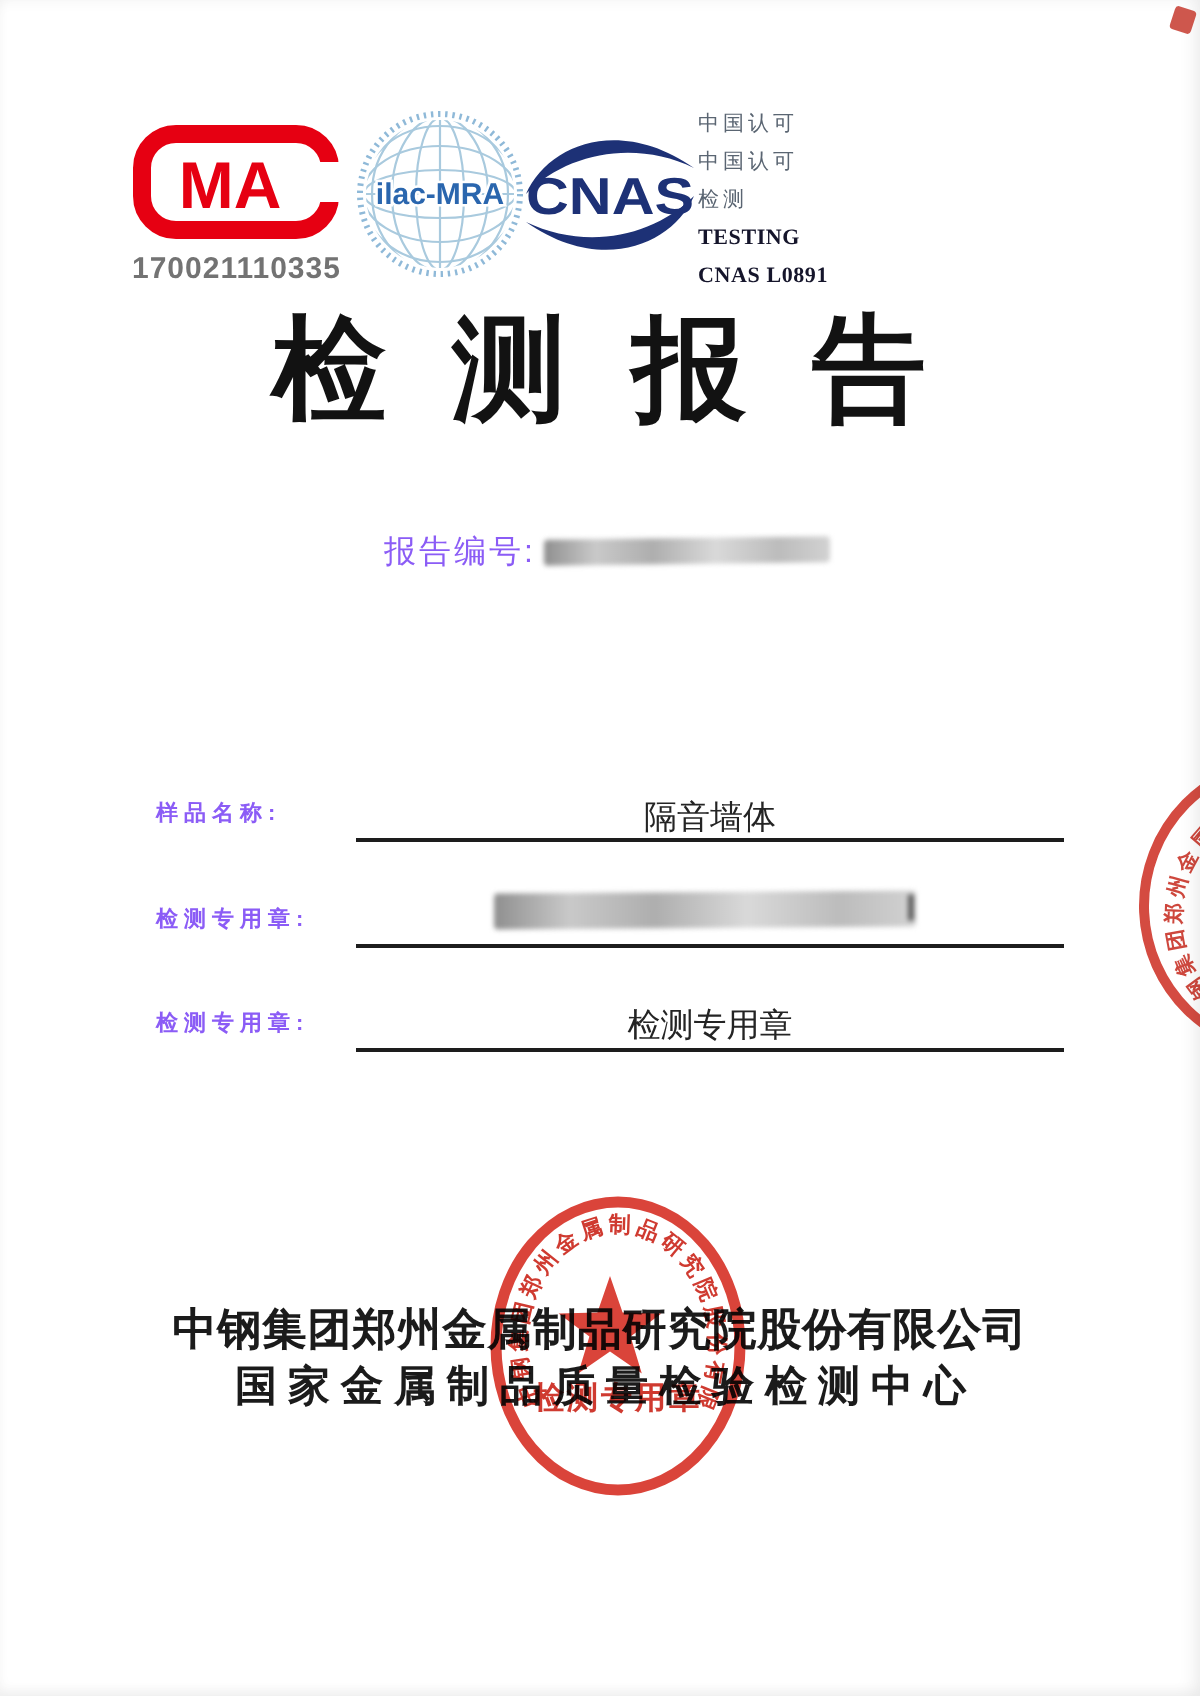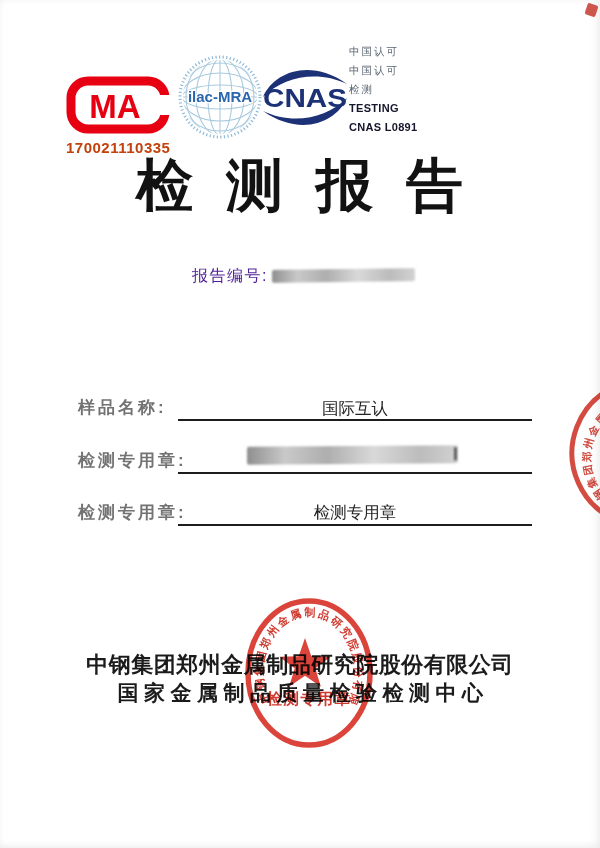--- a/index.html
+++ b/index.html
@@ -1,40 +1,40 @@
 <!DOCTYPE html>
 <html><head>
 <meta charset="utf-8">
 <style>
   html,body{margin:0;padding:0;background:#fff;}
   .page{position:relative;width:600px;height:848px;background:#ffffff;overflow:hidden;
         font-family:"Liberation Serif","DejaVu Serif",serif;
         box-shadow:inset -4px 0 8px rgba(0,0,0,0.05), inset 0 -3px 6px rgba(0,0,0,0.04);}
   
-  .cma{position:absolute;left:66px;top:76px;width:104px;}
-  .cma-no{color:#c2410c;font-weight:bold;font-size:15px;font-family:"Liberation Sans",sans-serif;
+  .cma{position:absolute;left:66px;top:62px;width:104px;}
+  .cma-no{color:#737373;font-weight:bold;font-size:15px;font-family:"Liberation Sans",sans-serif;
           letter-spacing:.5px;margin-top:1px;}
   .ilac{position:absolute;left:177px;top:54px;}
   .cnas{position:absolute;left:258px;top:62px;}
-  .cnas-info{position:absolute;left:349px;top:42px;font-family:Liberation Sans, sans-serif;}
+  .cnas-info{position:absolute;left:349px;top:53px;font-family:Liberation Serif, serif;}
   .cnas-info .cn{font-size:10.5px;color:#5a6572;line-height:19px;letter-spacing:2px;}
   .cnas-info .en{font-size:11px;color:#15152b;font-weight:bold;line-height:19px;letter-spacing:.3px;}
   
   .title{position:absolute;top:150px;left:16px;width:600px;text-align:center;
          font-size:57px;font-weight:bold;color:#121212;letter-spacing:33px;line-height:72px;}
   
-  .report-label{position:absolute;left:192px;top:266px;font-size:16px;color:#4c1d95;
+  .report-label{position:absolute;left:192px;top:266px;font-size:16px;color:#8b5cf6;
                 letter-spacing:1.5px;font-family:"Liberation Sans",sans-serif;}
   .redact{position:absolute;border-radius:2px;filter:blur(1.3px);
           background:linear-gradient(90deg,#8f8f8f 0%,#c9c9c9 18%,#aeaeae 38%,#d9d9d9 60%,#bcbcbc 82%,#d2d2d2 100%);}
   .redact-a{left:272px;top:269px;width:143px;height:13px;transform:skewY(-.7deg);}
   .redact-b{left:247px;top:446px;width:211px;height:18px;transform:skewY(-.4deg);}
   .redact-b::after{content:"";position:absolute;right:1px;top:2px;width:3px;height:13px;background:#5d5d5d;}
   
-  .f-label{position:absolute;left:78px;font-size:17px;font-weight:bold;color:#737373;
+  .f-label{position:absolute;left:78px;font-size:11px;font-weight:bold;color:#8b5cf6;
            letter-spacing:3px;font-family:"Liberation Sans",sans-serif;line-height:21px;}
   .f-line{position:absolute;left:178px;width:354px;height:0;border-bottom:2px solid #1d1d1d;}
   .f-value{position:absolute;left:178px;width:354px;text-align:center;font-size:16.5px;color:#242424;line-height:20px;}
   .l1{top:397px}.u1{top:419px}.v1{top:399px}
   .l2{top:450px}.u2{top:472px}
   .l3{top:502px}.u3{top:524px}.v3{top:503px}
   
   .company1{position:absolute;top:650px;left:0;width:600px;text-align:center;font-size:22px;
             font-weight:bold;color:#1b1b1b;letter-spacing:.5px;font-family:"Liberation Sans",sans-serif;}
   .company2{position:absolute;top:679px;left:3px;width:600px;text-align:center;font-size:21px;
@@ -94,21 +94,21 @@
     <div class="en">TESTING</div>
     <div class="en">CNAS L0891</div>
   </div>
 
   <div class="title">检测报告</div>
 
   <div class="report-label">报告编号:</div>
   <div class="redact redact-a"></div>
 
   <div class="f-label l1">样品名称:</div>
-  <div class="f-value v1">国际互认</div>
+  <div class="f-value v1">隔音墙体</div>
   <div class="f-line u1"></div>
 
   <div class="f-label l2">检测专用章:</div>
   <div class="redact redact-b"></div>
   <div class="f-line u2"></div>
 
   <div class="f-label l3">检测专用章:</div>
   <div class="f-value v3">检测专用章</div>
   <div class="f-line u3"></div>
 

